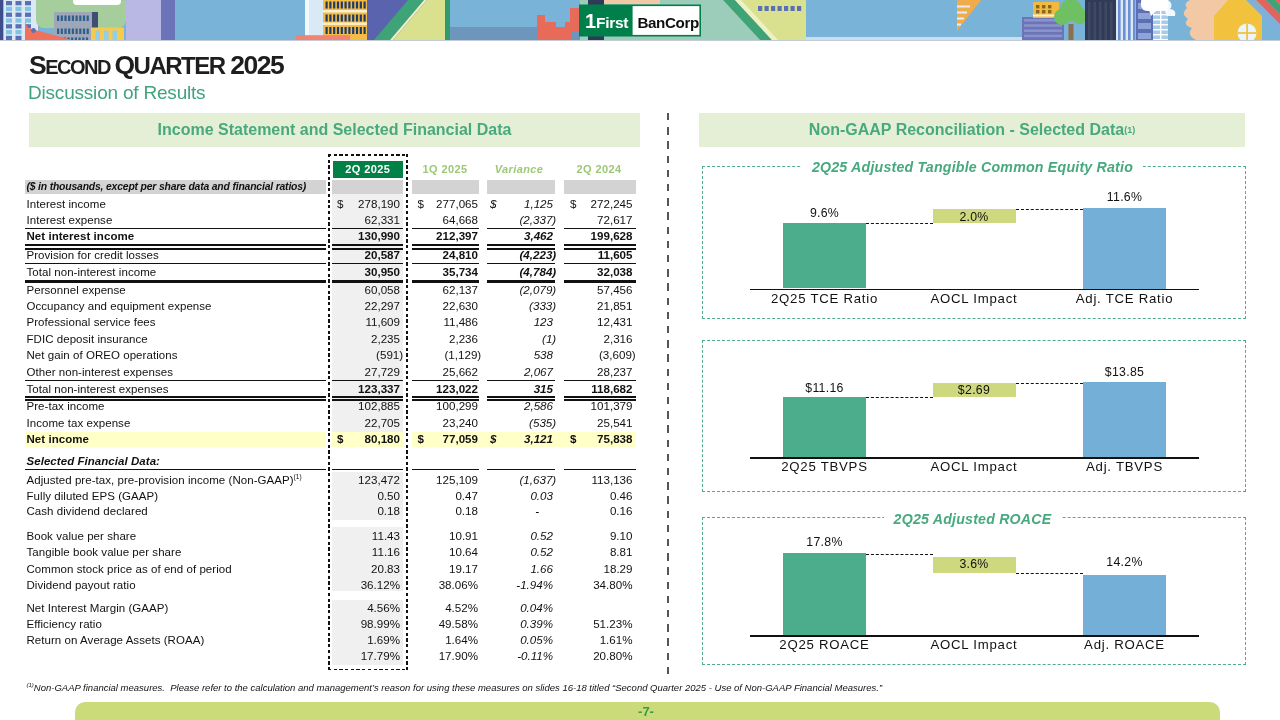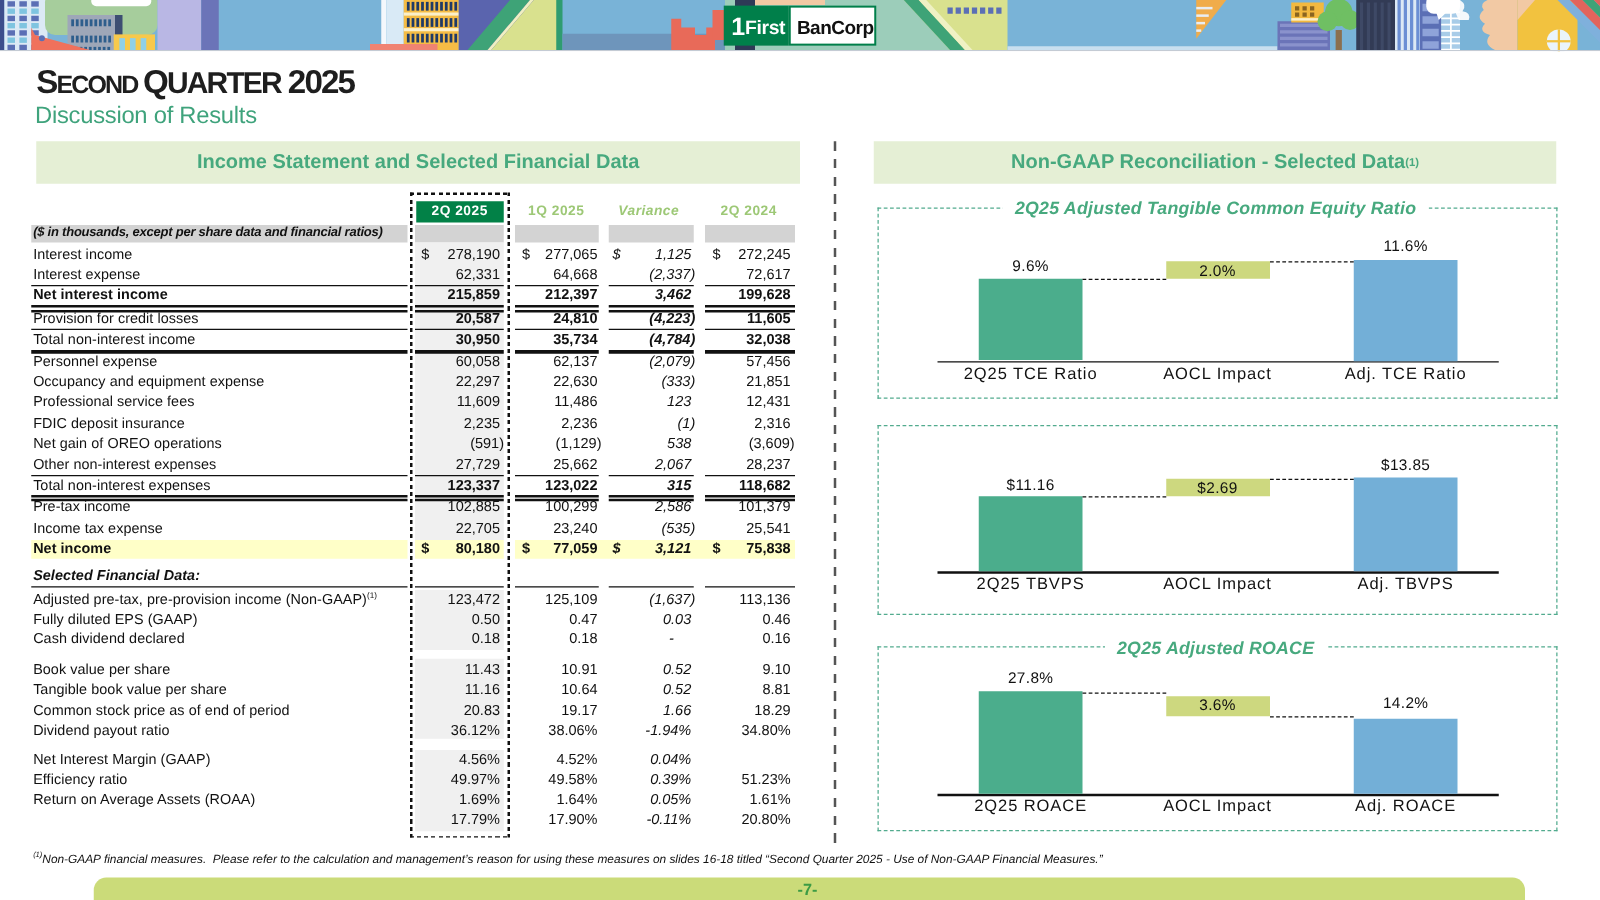--- a/index.html
+++ b/index.html
@@ -238,21 +238,21 @@
 <div class="abs val" style="left:337.0px;top:195.8px;height:16.5px;line-height:16.5px">$</div>
 <div class="abs val" style="left:417.5px;top:195.8px;height:16.5px;line-height:16.5px">$</div>
 <div class="abs val i" style="left:490.0px;top:195.8px;height:16.5px;line-height:16.5px">$</div>
 <div class="abs val" style="left:570.0px;top:195.8px;height:16.5px;line-height:16.5px">$</div>
 <div class="abs lab" style="left:26.5px;top:211.9px;height:16.5px;line-height:16.5px">Interest expense</div>
 <div class="abs val" style="left:332.0px;top:211.9px;width:68.0px;height:16.5px;line-height:16.5px">62,331</div>
 <div class="abs val" style="left:412.0px;top:211.9px;width:66.0px;height:16.5px;line-height:16.5px">64,668</div>
 <div class="abs val i" style="left:486.5px;top:211.9px;width:69.7px;height:16.5px;line-height:16.5px">(2,337)</div>
 <div class="abs val" style="left:564.0px;top:211.9px;width:68.5px;height:16.5px;line-height:16.5px">72,617</div>
 <div class="abs lab b" style="left:26.5px;top:228.4px;height:16.5px;line-height:16.5px">Net interest income</div>
-<div class="abs val b" style="left:332.0px;top:228.4px;width:68.0px;height:16.5px;line-height:16.5px">215,859</div>
+<div class="abs val b" style="left:332.0px;top:228.4px;width:68.0px;height:16.5px;line-height:16.5px">130,990</div>
 <div class="abs val b" style="left:412.0px;top:228.4px;width:66.0px;height:16.5px;line-height:16.5px">212,397</div>
 <div class="abs val b i" style="left:486.5px;top:228.4px;width:66.5px;height:16.5px;line-height:16.5px">3,462</div>
 <div class="abs val b" style="left:564.0px;top:228.4px;width:68.5px;height:16.5px;line-height:16.5px">199,628</div>
 <div class="abs lab" style="left:26.5px;top:246.7px;height:16.5px;line-height:16.5px">Provision for credit losses</div>
 <div class="abs val b" style="left:332.0px;top:246.7px;width:68.0px;height:16.5px;line-height:16.5px">20,587</div>
 <div class="abs val b" style="left:412.0px;top:246.7px;width:66.0px;height:16.5px;line-height:16.5px">24,810</div>
 <div class="abs val b i" style="left:486.5px;top:246.7px;width:69.7px;height:16.5px;line-height:16.5px">(4,223)</div>
 <div class="abs val b" style="left:564.0px;top:246.7px;width:68.5px;height:16.5px;line-height:16.5px">11,605</div>
 <div class="abs lab" style="left:26.5px;top:263.8px;height:16.5px;line-height:16.5px">Total non-interest income</div>
 <div class="abs val b" style="left:332.0px;top:263.8px;width:68.0px;height:16.5px;line-height:16.5px">30,950</div>
@@ -347,21 +347,21 @@
 <div class="abs lab" style="left:26.5px;top:577.0px;height:16.5px;line-height:16.5px">Dividend payout ratio</div>
 <div class="abs val" style="left:332.0px;top:577.0px;width:68.0px;height:16.5px;line-height:16.5px">36.12%</div>
 <div class="abs val" style="left:412.0px;top:577.0px;width:66.0px;height:16.5px;line-height:16.5px">38.06%</div>
 <div class="abs val i" style="left:486.5px;top:577.0px;width:66.5px;height:16.5px;line-height:16.5px">-1.94%</div>
 <div class="abs val" style="left:564.0px;top:577.0px;width:68.5px;height:16.5px;line-height:16.5px">34.80%</div>
 <div class="abs lab" style="left:26.5px;top:599.5px;height:16.5px;line-height:16.5px">Net Interest Margin (GAAP)</div>
 <div class="abs val" style="left:332.0px;top:599.5px;width:68.0px;height:16.5px;line-height:16.5px">4.56%</div>
 <div class="abs val" style="left:412.0px;top:599.5px;width:66.0px;height:16.5px;line-height:16.5px">4.52%</div>
 <div class="abs val i" style="left:486.5px;top:599.5px;width:66.5px;height:16.5px;line-height:16.5px">0.04%</div>
 <div class="abs lab" style="left:26.5px;top:615.8px;height:16.5px;line-height:16.5px">Efficiency ratio</div>
-<div class="abs val" style="left:332.0px;top:615.8px;width:68.0px;height:16.5px;line-height:16.5px">49.97%</div>
+<div class="abs val" style="left:332.0px;top:615.8px;width:68.0px;height:16.5px;line-height:16.5px">98.99%</div>
 <div class="abs val" style="left:412.0px;top:615.8px;width:66.0px;height:16.5px;line-height:16.5px">49.58%</div>
 <div class="abs val i" style="left:486.5px;top:615.8px;width:66.5px;height:16.5px;line-height:16.5px">0.39%</div>
 <div class="abs val" style="left:564.0px;top:615.8px;width:68.5px;height:16.5px;line-height:16.5px">51.23%</div>
 <div class="abs lab" style="left:26.5px;top:632.2px;height:16.5px;line-height:16.5px">Return on Average Assets (ROAA)</div>
 <div class="abs val" style="left:332.0px;top:632.2px;width:68.0px;height:16.5px;line-height:16.5px">1.69%</div>
 <div class="abs val" style="left:412.0px;top:632.2px;width:66.0px;height:16.5px;line-height:16.5px">1.64%</div>
 <div class="abs val i" style="left:486.5px;top:632.2px;width:66.5px;height:16.5px;line-height:16.5px">0.05%</div>
 <div class="abs val" style="left:564.0px;top:632.2px;width:68.5px;height:16.5px;line-height:16.5px">1.61%</div>
 <div class="abs val" style="left:332.0px;top:648.2px;width:68.0px;height:16.5px;line-height:16.5px">17.79%</div>
 <div class="abs val" style="left:412.0px;top:648.2px;width:66.0px;height:16.5px;line-height:16.5px">17.90%</div>
@@ -448,21 +448,21 @@
 <div class="abs cbox" style="left:701.5px;top:516.6px;width:542px;height:146.79999999999995px"></div>
     <div class="abs" style="left:701.5px;top:510.70000000000005px;width:542px;display:flex;justify-content:center">
       <span class="ctitle">2Q25 Adjusted ROACE</span>
     </div>
     <div class="abs" style="left:750px;top:635.3px;width:449px;height:1.5px;background:#111"></div>
     <div class="abs" style="left:783.0px;top:553.0px;width:83px;height:82.3px;background:#4BAD8C"></div>
     <div class="abs" style="left:933.0px;top:556.8px;width:83px;height:16.5px;background:#CDD87F"></div>
     <div class="abs" style="left:1083.0px;top:574.7px;width:83px;height:60.6px;background:#73AFD7"></div>
     <div class="abs" style="left:866.0px;top:553.5px;width:67.0px;height:0;border-top:1.6px dashed #111"></div>
     <div class="abs" style="left:1016.0px;top:573.3px;width:67.0px;height:0;border-top:1.6px dashed #111"></div>
-    <div class="abs vlab" style="left:779.5px;top:534.5px;width:90px">27.8%</div>
+    <div class="abs vlab" style="left:779.5px;top:534.5px;width:90px">17.8%</div>
     <div class="abs vlab" style="left:929px;top:557.0px;width:90px">3.6%</div>
     <div class="abs vlab" style="left:1079.5px;top:554.5px;width:90px">14.2%</div>
     <div class="abs clab" style="left:754.5px;top:637.3px;width:140px">2Q25 ROACE</div>
     <div class="abs clab" style="left:904px;top:637.3px;width:140px">AOCL Impact</div>
     <div class="abs clab" style="left:1054.5px;top:637.3px;width:140px">Adj. ROACE</div>
 <div class="abs i" style="left:26.5px;top:682px;font-size:9.5px;color:#111"><sup style="font-size:6px">(1)</sup>Non-GAAP financial measures.&nbsp; Please refer to the calculation and management’s reason for using these measures on slides 16-18 titled “Second Quarter 2025 - Use of Non-GAAP Financial Measures.”</div>
 <div class="abs" style="left:75px;top:702px;width:1145px;height:18px;background:#CBDB79;border-radius:10px 10px 0 0"></div>
 <div class="abs" style="left:600px;top:704px;width:92px;text-align:center;font-size:13px;font-weight:bold;color:#3C9B44">-7-</div>
 </div>
 </body></html>

